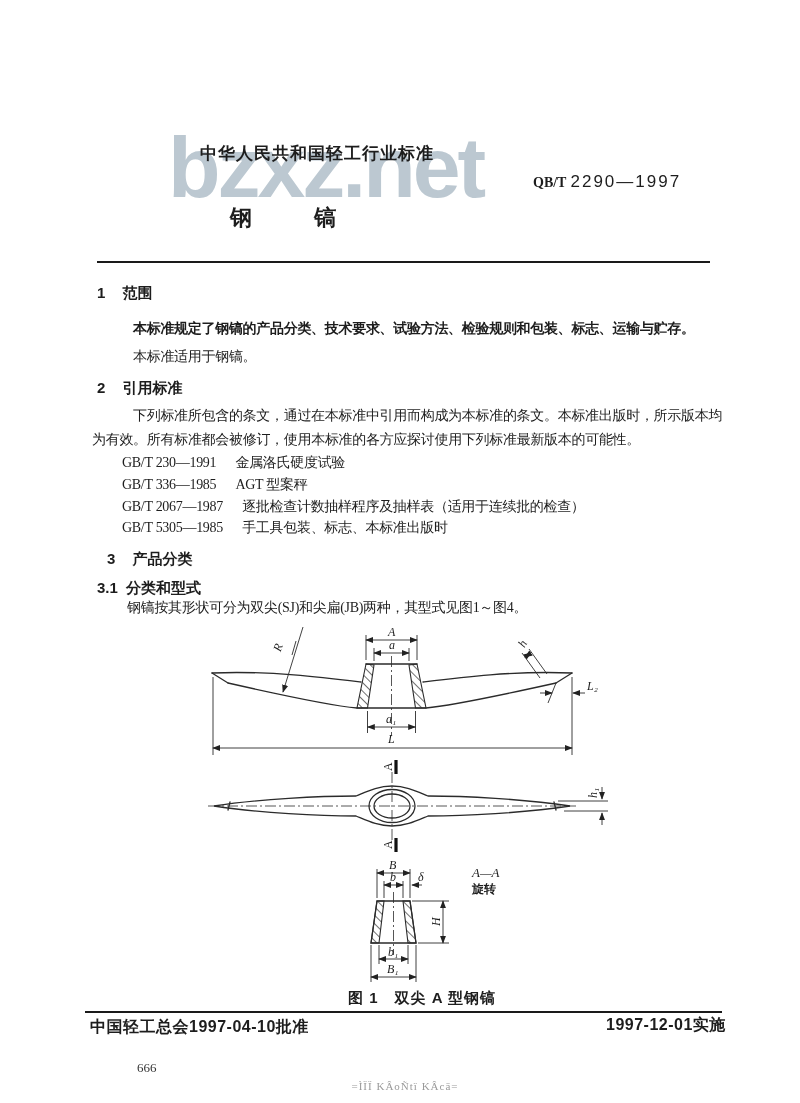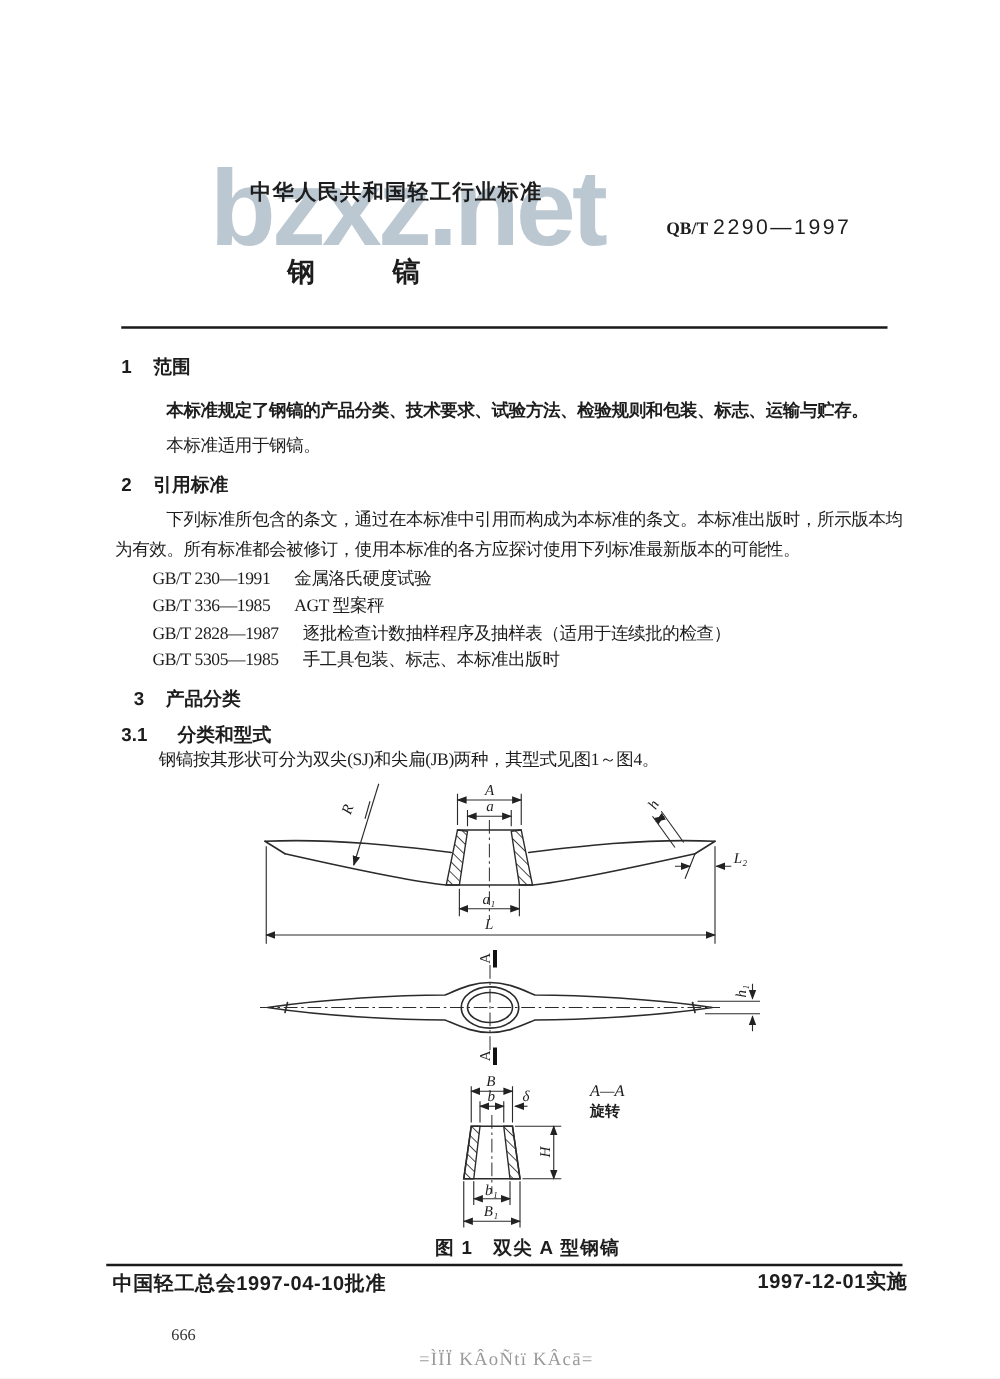--- a/index.html
+++ b/index.html
@@ -26,21 +26,21 @@
   .h{font-family:"Liberation Sans","DejaVu Sans",sans-serif;
     font-weight:bold;font-size:15px;}
   .h .no{margin-right:13px;}
   .body{font-size:14px;letter-spacing:-0.3px;}
   .ref .rtitle{margin-left:16px;}
   .cap{font-family:"Liberation Sans","DejaVu Sans",sans-serif;
     font-weight:bold;font-size:15px;letter-spacing:1px;}
   .fapp,.fimp{font-family:"Liberation Sans","DejaVu Sans",sans-serif;
     font-weight:bold;font-size:16px;letter-spacing:0.5px;}
   .pageno{font-size:13px;color:#333;}
-  .wm2{font-size:15px;color:#9a9a9a;letter-spacing:1px;width:220px;text-align:center;}
+  .wm2{font-size:11px;color:#9a9a9a;letter-spacing:1px;width:220px;text-align:center;}
   svg .ln{stroke:#2b2b2b;stroke-width:1.3;fill:none;stroke-linecap:round;}
   svg .dim{stroke:#2b2b2b;stroke-width:0.9;fill:none;}
   svg .ext{stroke:#2b2b2b;stroke-width:0.9;fill:none;}
   svg .cl{stroke:#2b2b2b;stroke-width:0.8;fill:none;stroke-dasharray:11 3 2 3;}
   svg .thick{stroke:#111;stroke-width:3.2;fill:none;}
   svg .lbl{font:italic 12px "Liberation Serif","DejaVu Serif",serif;fill:#1d1d1d;}
   svg .lblu{font:12px "Liberation Serif","DejaVu Serif",serif;fill:#1d1d1d;}
   svg .lblb{font:bold 12px "Liberation Sans","DejaVu Sans",sans-serif;fill:#1d1d1d;}
 </style>
 </head>
@@ -80,34 +80,34 @@
 
   <div class="abs body ref" style="left:122px;top:454px;">
     <span>GB/T 230—1991</span>
     <span class="rtitle">金属洛氏硬度试验</span>
   </div>
   <div class="abs body ref" style="left:122px;top:476px;">
     <span>GB/T 336—1985</span>
     <span class="rtitle">AGT 型案秤</span>
   </div>
   <div class="abs body ref" style="left:122px;top:498px;">
-    <span>GB/T 2828—1987</span>
+    <span>GB/T 2067—1987</span>
     <span class="rtitle">逐批检查计数抽样程序及抽样表（适用于连续批的检查）</span>
   </div>
   <div class="abs body ref" style="left:122px;top:519px;">
     <span>GB/T 5305—1985</span>
     <span class="rtitle">手工具包装、标志、本标准出版时</span>
   </div>
 
   <div class="abs h" style="left:107px;top:550px;">
     <span class="no">3</span>
     <span>产品分类</span>
   </div>
   <div class="abs h" style="left:97px;top:579px;">
-    <span class="no" style="margin-right:20px;">3.1</span>
+    <span class="no" style="margin-right:4px;">3.1</span>
     <span>分类和型式</span>
   </div>
   <div class="abs body" style="left:127px;top:599px;">钢镐按其形状可分为双尖(SJ)和尖扁(JB)两种，其型式见图1～图4。</div>
 
   <svg class="abs" style="left:150px;top:615px;" width="520" height="385" viewBox="0 0 520 385">
     <defs>
       <marker id="arr" viewBox="0 0 10 10" refX="9" refY="5" markerWidth="9" markerHeight="9" orient="auto-start-reverse">
         <path d="M0,1.2 L10,5 L0,8.8 z" fill="#222"></path>
       </marker>
       <pattern id="hat" patternUnits="userSpaceOnUse" width="6" height="6" patternTransform="rotate(-45)">

